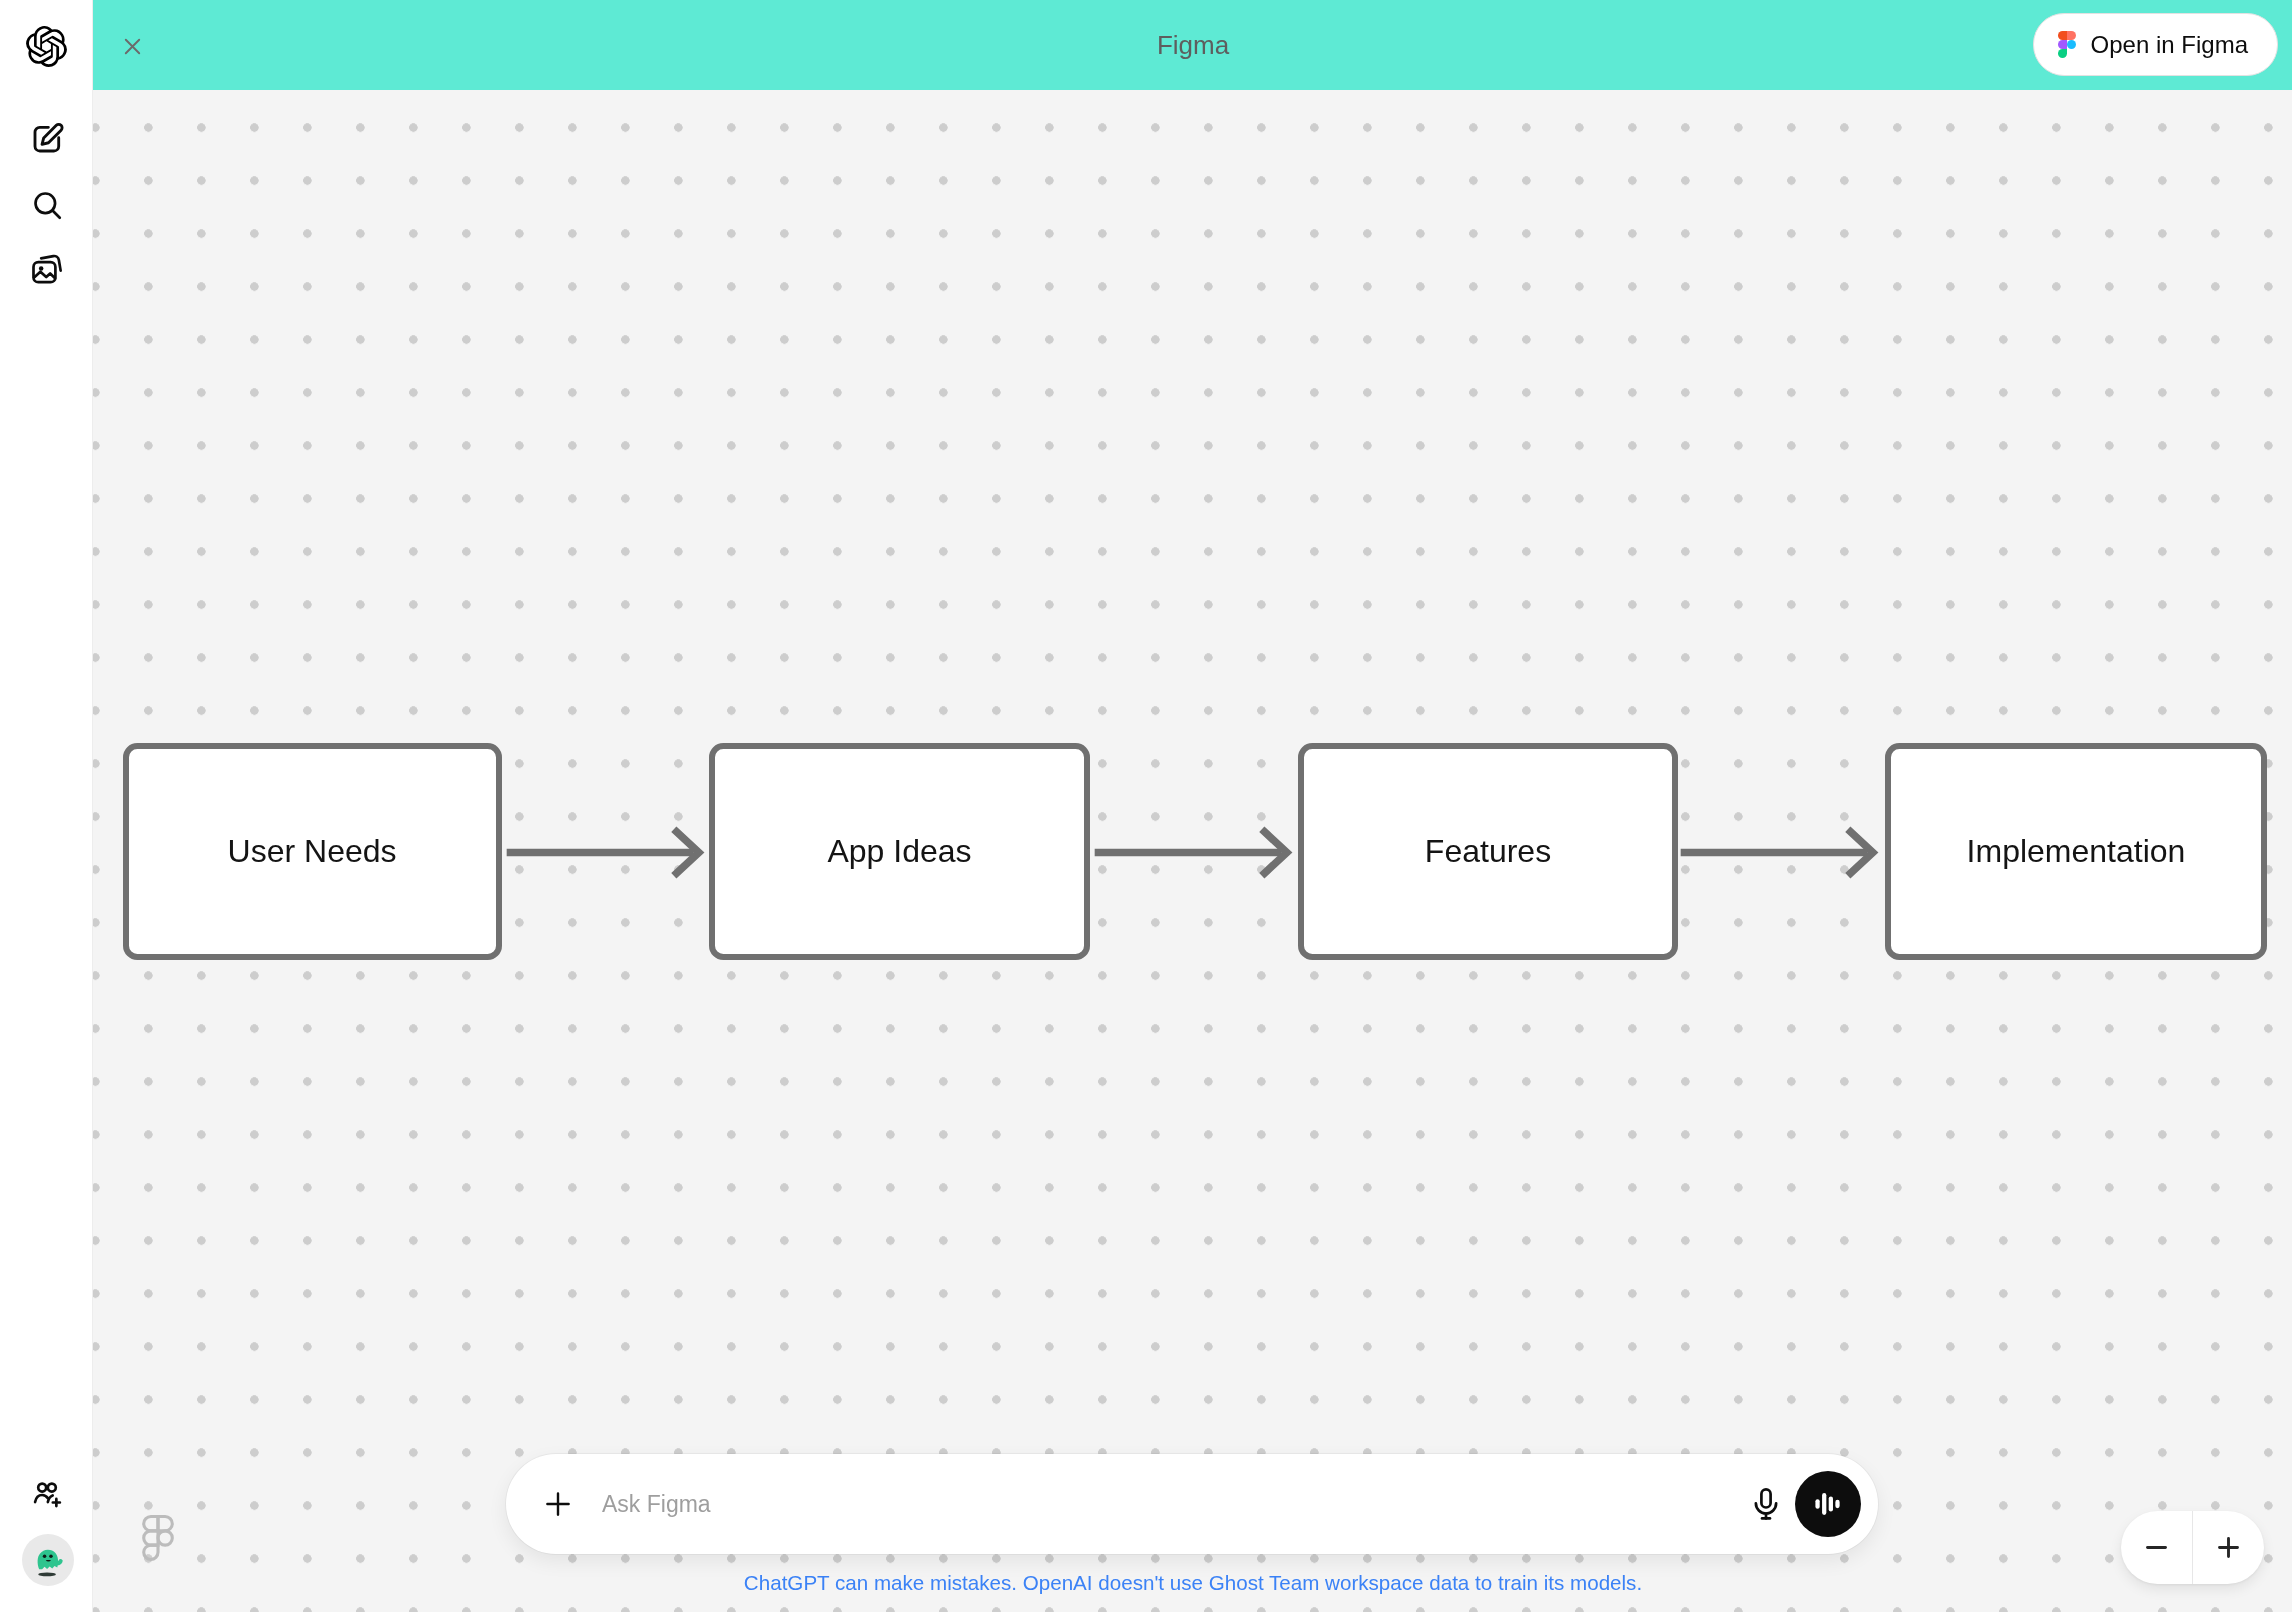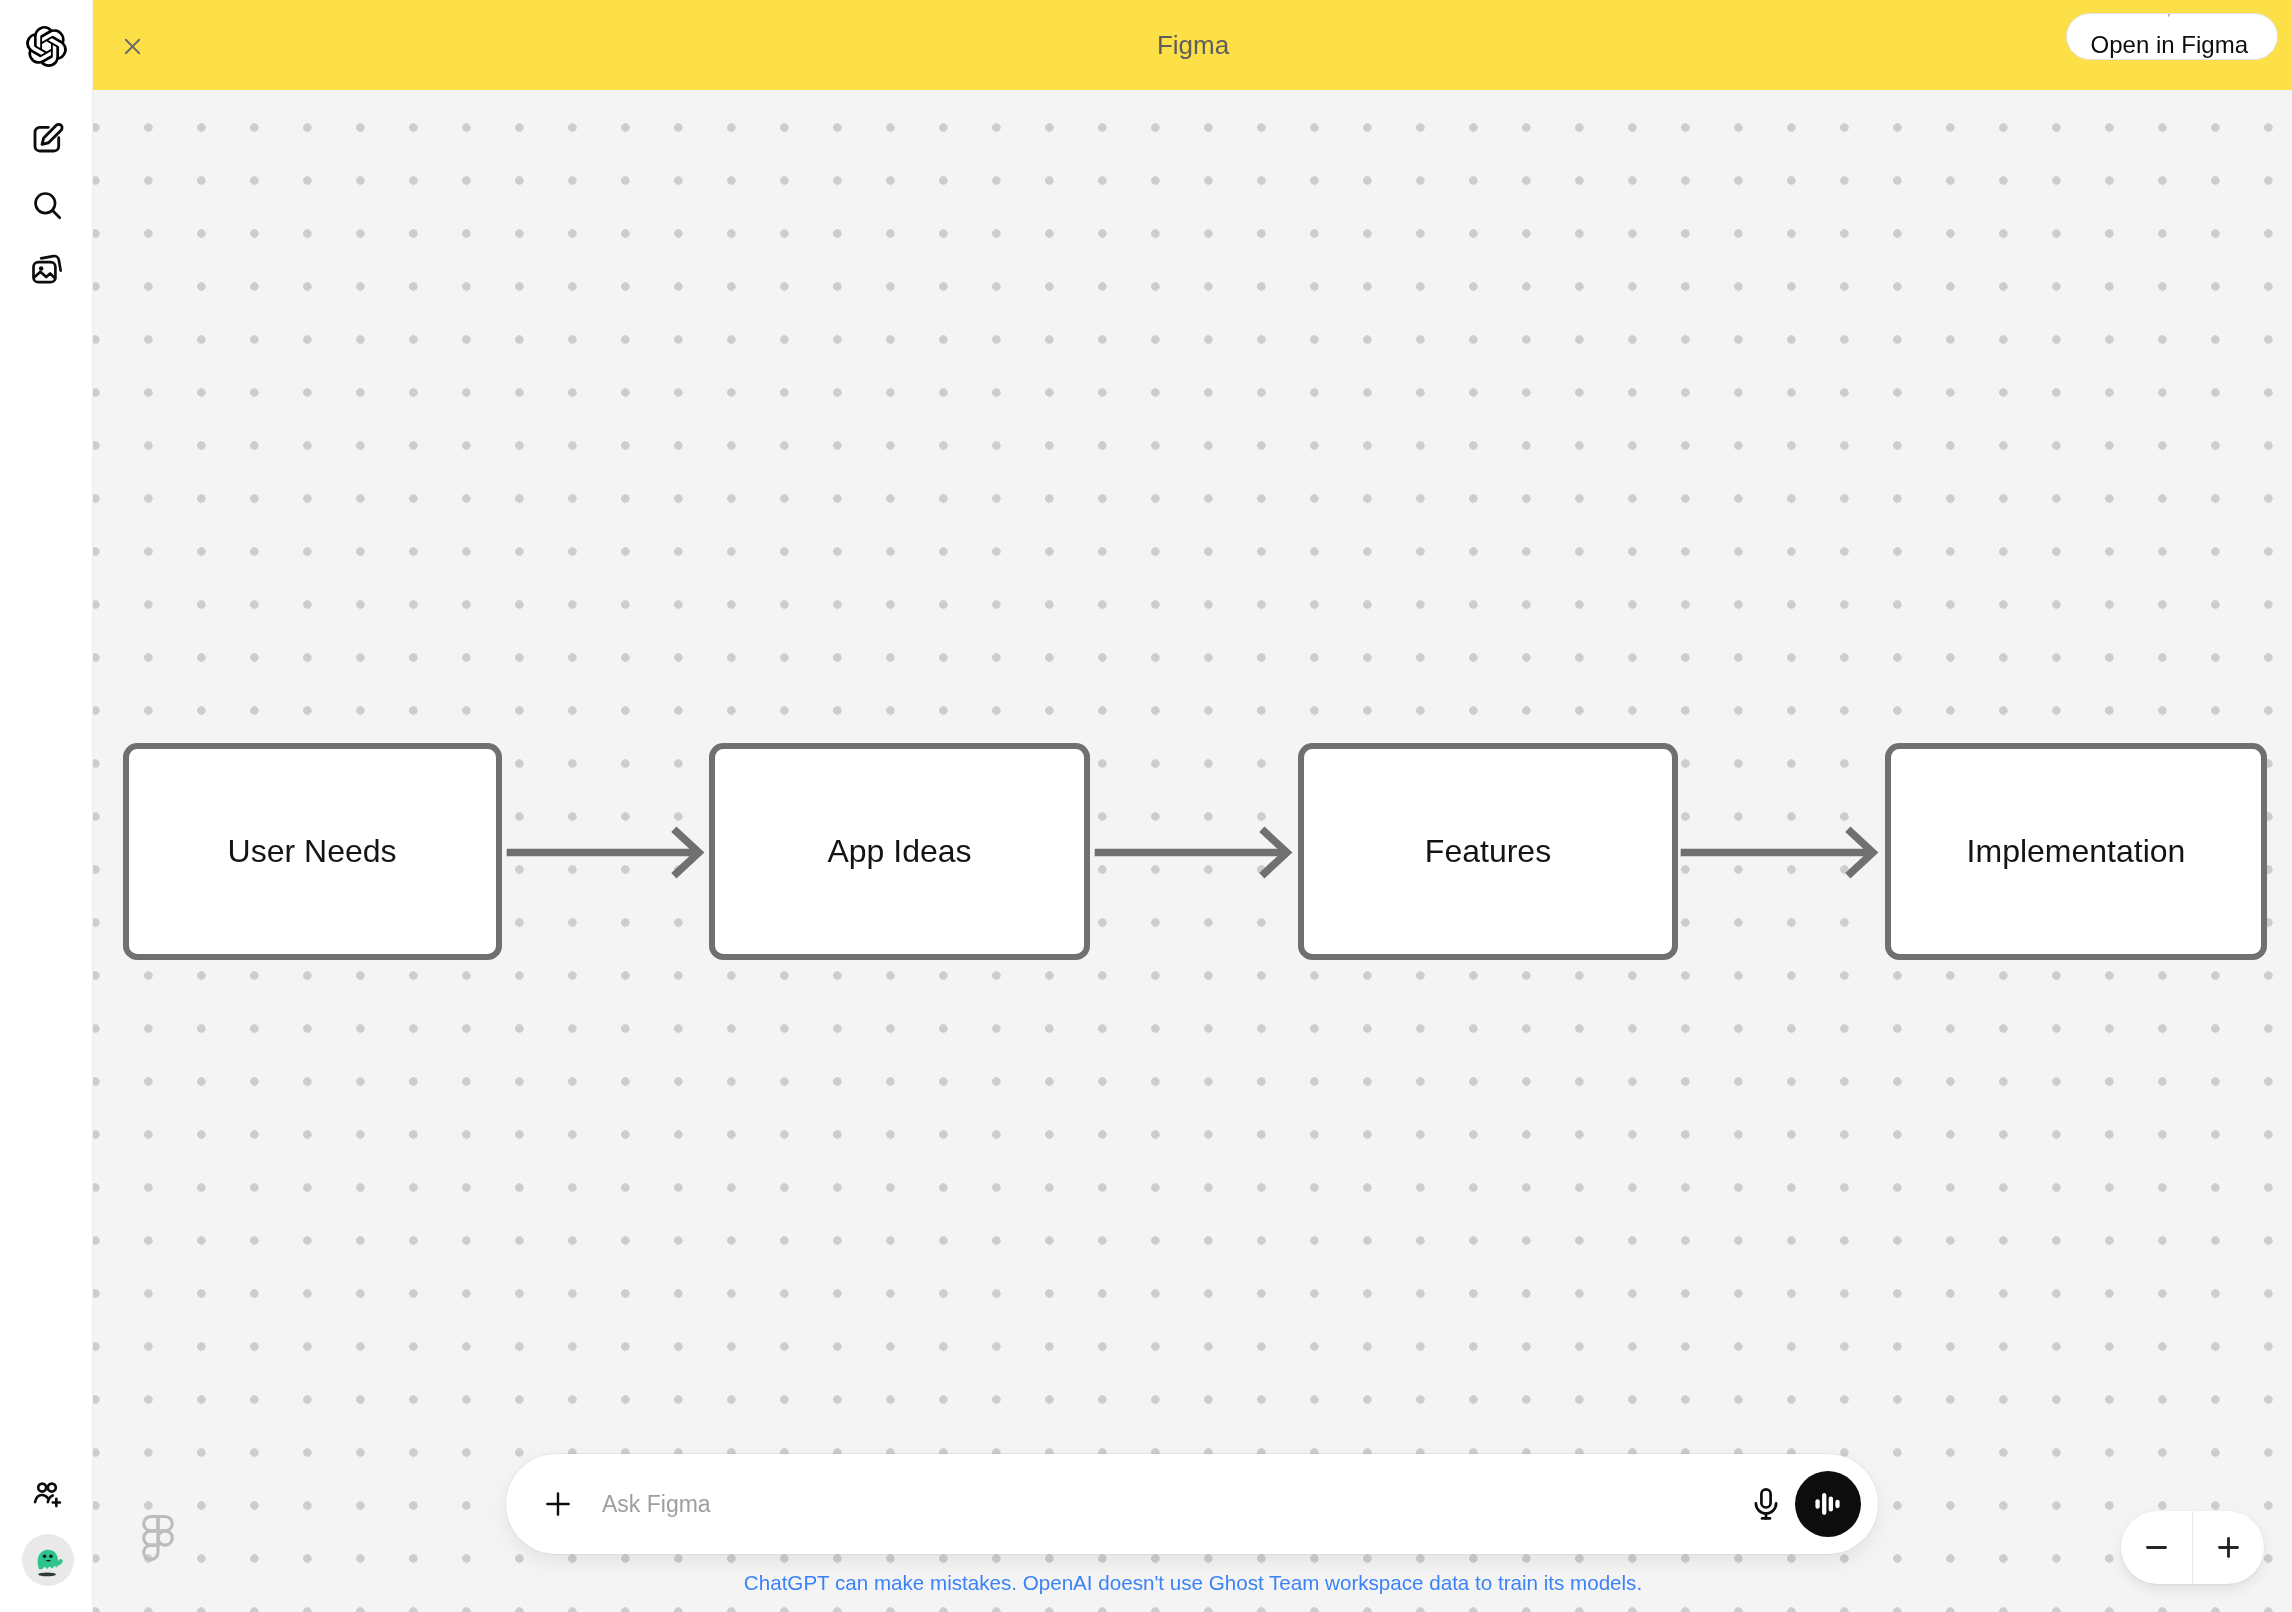--- a/index.html
+++ b/index.html
@@ -10,32 +10,32 @@
   
   .sidebar { position:absolute; left:0; top:0; width:93px; height:1612px;
              background:#ffffff; border-right:0.9px solid #ededed; z-index:6; }
   .icon-btn { position:absolute; left:25px; width:43px; height:43px;
               display:flex; align-items:center; justify-content:center;
               background:none; border:none; cursor:pointer; color:#0d0d0d; padding:0; }
   .icon-btn svg { display:block; }
 
   
   .topbar { position:absolute; left:93px; top:0; width:2200px; height:90px;
-            background:#fde047; z-index:5; }
+            background:#5eead4; z-index:5; }
   .close-btn { position:absolute; left:21.5px; top:28px; width:36px; height:36px;
                display:flex; align-items:center; justify-content:center;
                background:none; border:none; cursor:pointer; color:#6b6b6b; }
   .page-title { position:absolute; inset:0; display:flex; align-items:center;
                 justify-content:center; font-size:26px; color:#5e5e5e;
                 pointer-events:none; }
-  .open-figma-btn { position:absolute; right:15px; top:13.4px; height:47px;
+  .open-figma-btn { position:absolute; right:15px; top:13.4px; height:63px;
                     display:flex; align-items:center; gap:14.3px; padding:0 29px 0 24px;
                     background:#ffffff; border:1.3px solid #e2e2e2; border-radius:31px;
                     font-size:24px; color:#0d0d0d; cursor:pointer;
-                    font-family:"Liberation Sans", sans-serif;flex-direction:column; }
+                    font-family:"Liberation Sans", sans-serif; }
 
   
   .canvas { position:absolute; left:93px; top:90px; width:2200px; height:1522px;
             background-color:#f4f4f4;
             background-image:radial-gradient(circle at 26.4px 26.4px, #cdcdcd 0 4px, transparent 4.5px);
             background-size:53px 53px; background-position:-24px 11.2px; }
 
   .node { position:absolute; top:653px; height:217px; background:#ffffff;
           border:6.3px solid #707070; border-radius:14.3px;
           display:flex; align-items:center; justify-content:center;

